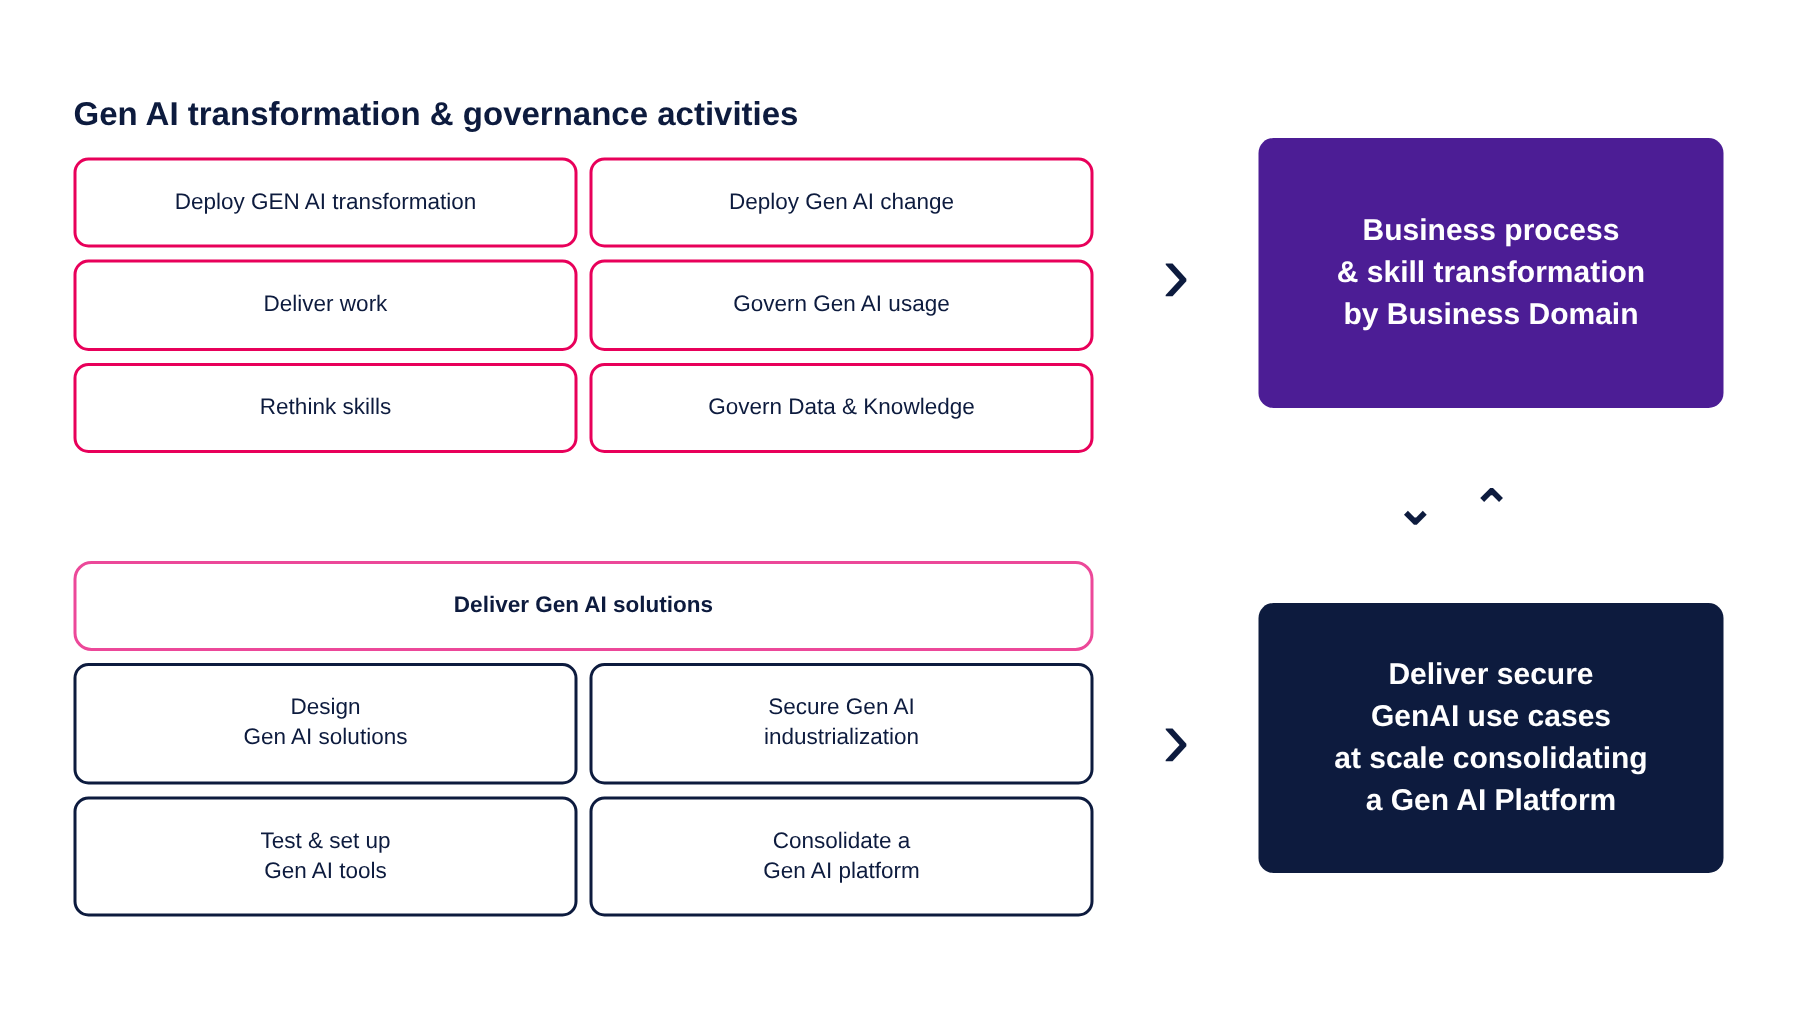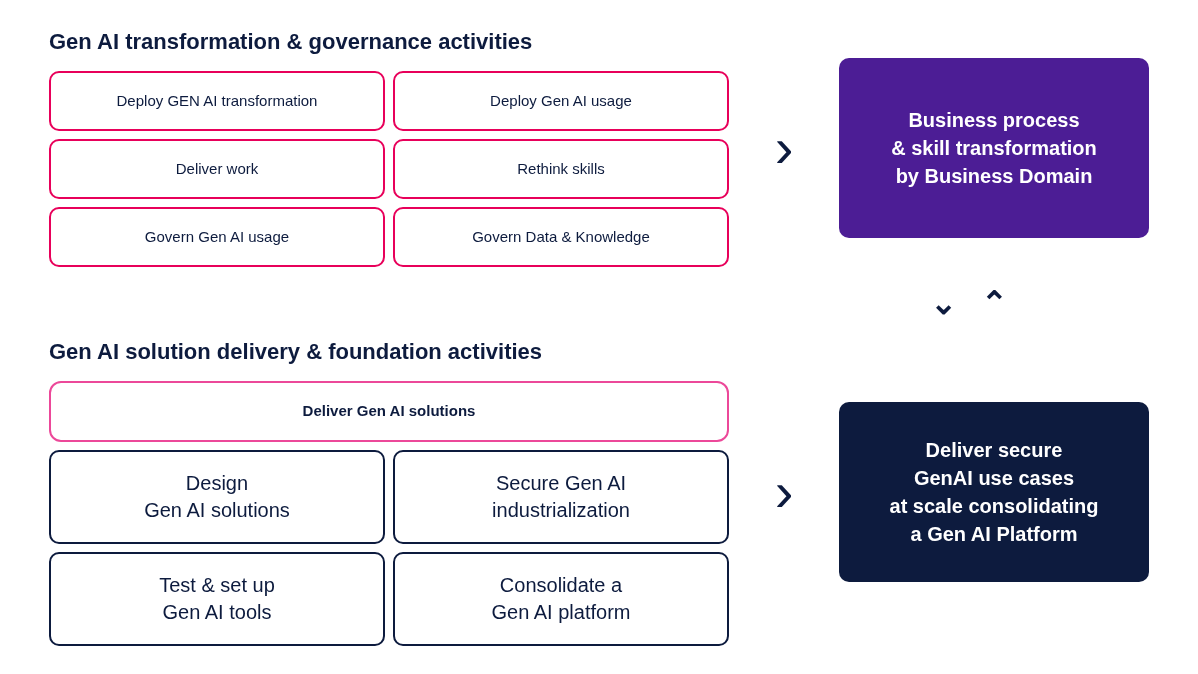--- a/index.html
+++ b/index.html
@@ -62,21 +62,21 @@
       font-size: 15px;
       font-weight: 700;
       color: #0d1b3e;
       line-height: 1.35;
     }
     .cell-dark {
       border: 2px solid #0d1b3e;
       border-radius: 10px;
       padding: 18px 4px;
       text-align: center;
-      font-size: 20px;
+      font-size: 15px;
       font-weight: 500;
       color: #0d1b3e;
       line-height: 1.35;
     }
     .arrow-area {
       display: flex;
       align-items: center;
       justify-content: center;
       flex: 0 0 50px;
     }
@@ -143,43 +143,42 @@
 </head>
 <body>
 
 <div class="container">
 
   <div class="section">
     <div class="section-left">
       <div class="section-title">Gen AI transformation &amp; governance activities</div>
       <div class="grid-2col">
         <div class="cell">Deploy GEN AI transformation</div>
-        <div class="cell">Deploy Gen AI usage</div>
+        <div class="cell">Deploy Gen AI change</div>
         <div class="cell">Deliver work</div>
+        <div class="cell">Govern Gen AI usage</div>
         <div class="cell">Rethink skills</div>
-        <div class="cell">Govern Gen AI usage</div>
         <div class="cell">Govern Data &amp; Knowledge</div>
       </div>
     </div>
     <div class="arrow-area">
       <span class="arrow-right">›</span>
     </div>
     <div class="result-box-pink">
       <span>Business process<br>&amp; skill transformation<br>by Business Domain</span>
     </div>
   </div>
 
   <div class="chevrons-area">
     <span class="chevron-down" style="font-size: 32px; font-weight: bold;">⌄</span>
     <span class="chevron-up" style="font-size: 32px; font-weight: bold;">⌃</span>
   </div>
 
   <div class="section">
     <div class="section-left">
-      <div class="section-title">Gen AI solution delivery &amp; foundation activities</div>
       <div class="grid-2col">
         <div class="cell-wide full-row-cell">Deliver Gen AI solutions</div>
         <div class="cell-dark">Design<br>Gen AI solutions</div>
         <div class="cell-dark">Secure Gen AI<br>industrialization</div>
         <div class="cell-dark">Test &amp; set up<br>Gen AI tools</div>
         <div class="cell-dark">Consolidate a<br>Gen AI platform</div>
       </div>
     </div>
     <div class="arrow-area">
       <span class="arrow-right">›</span>

